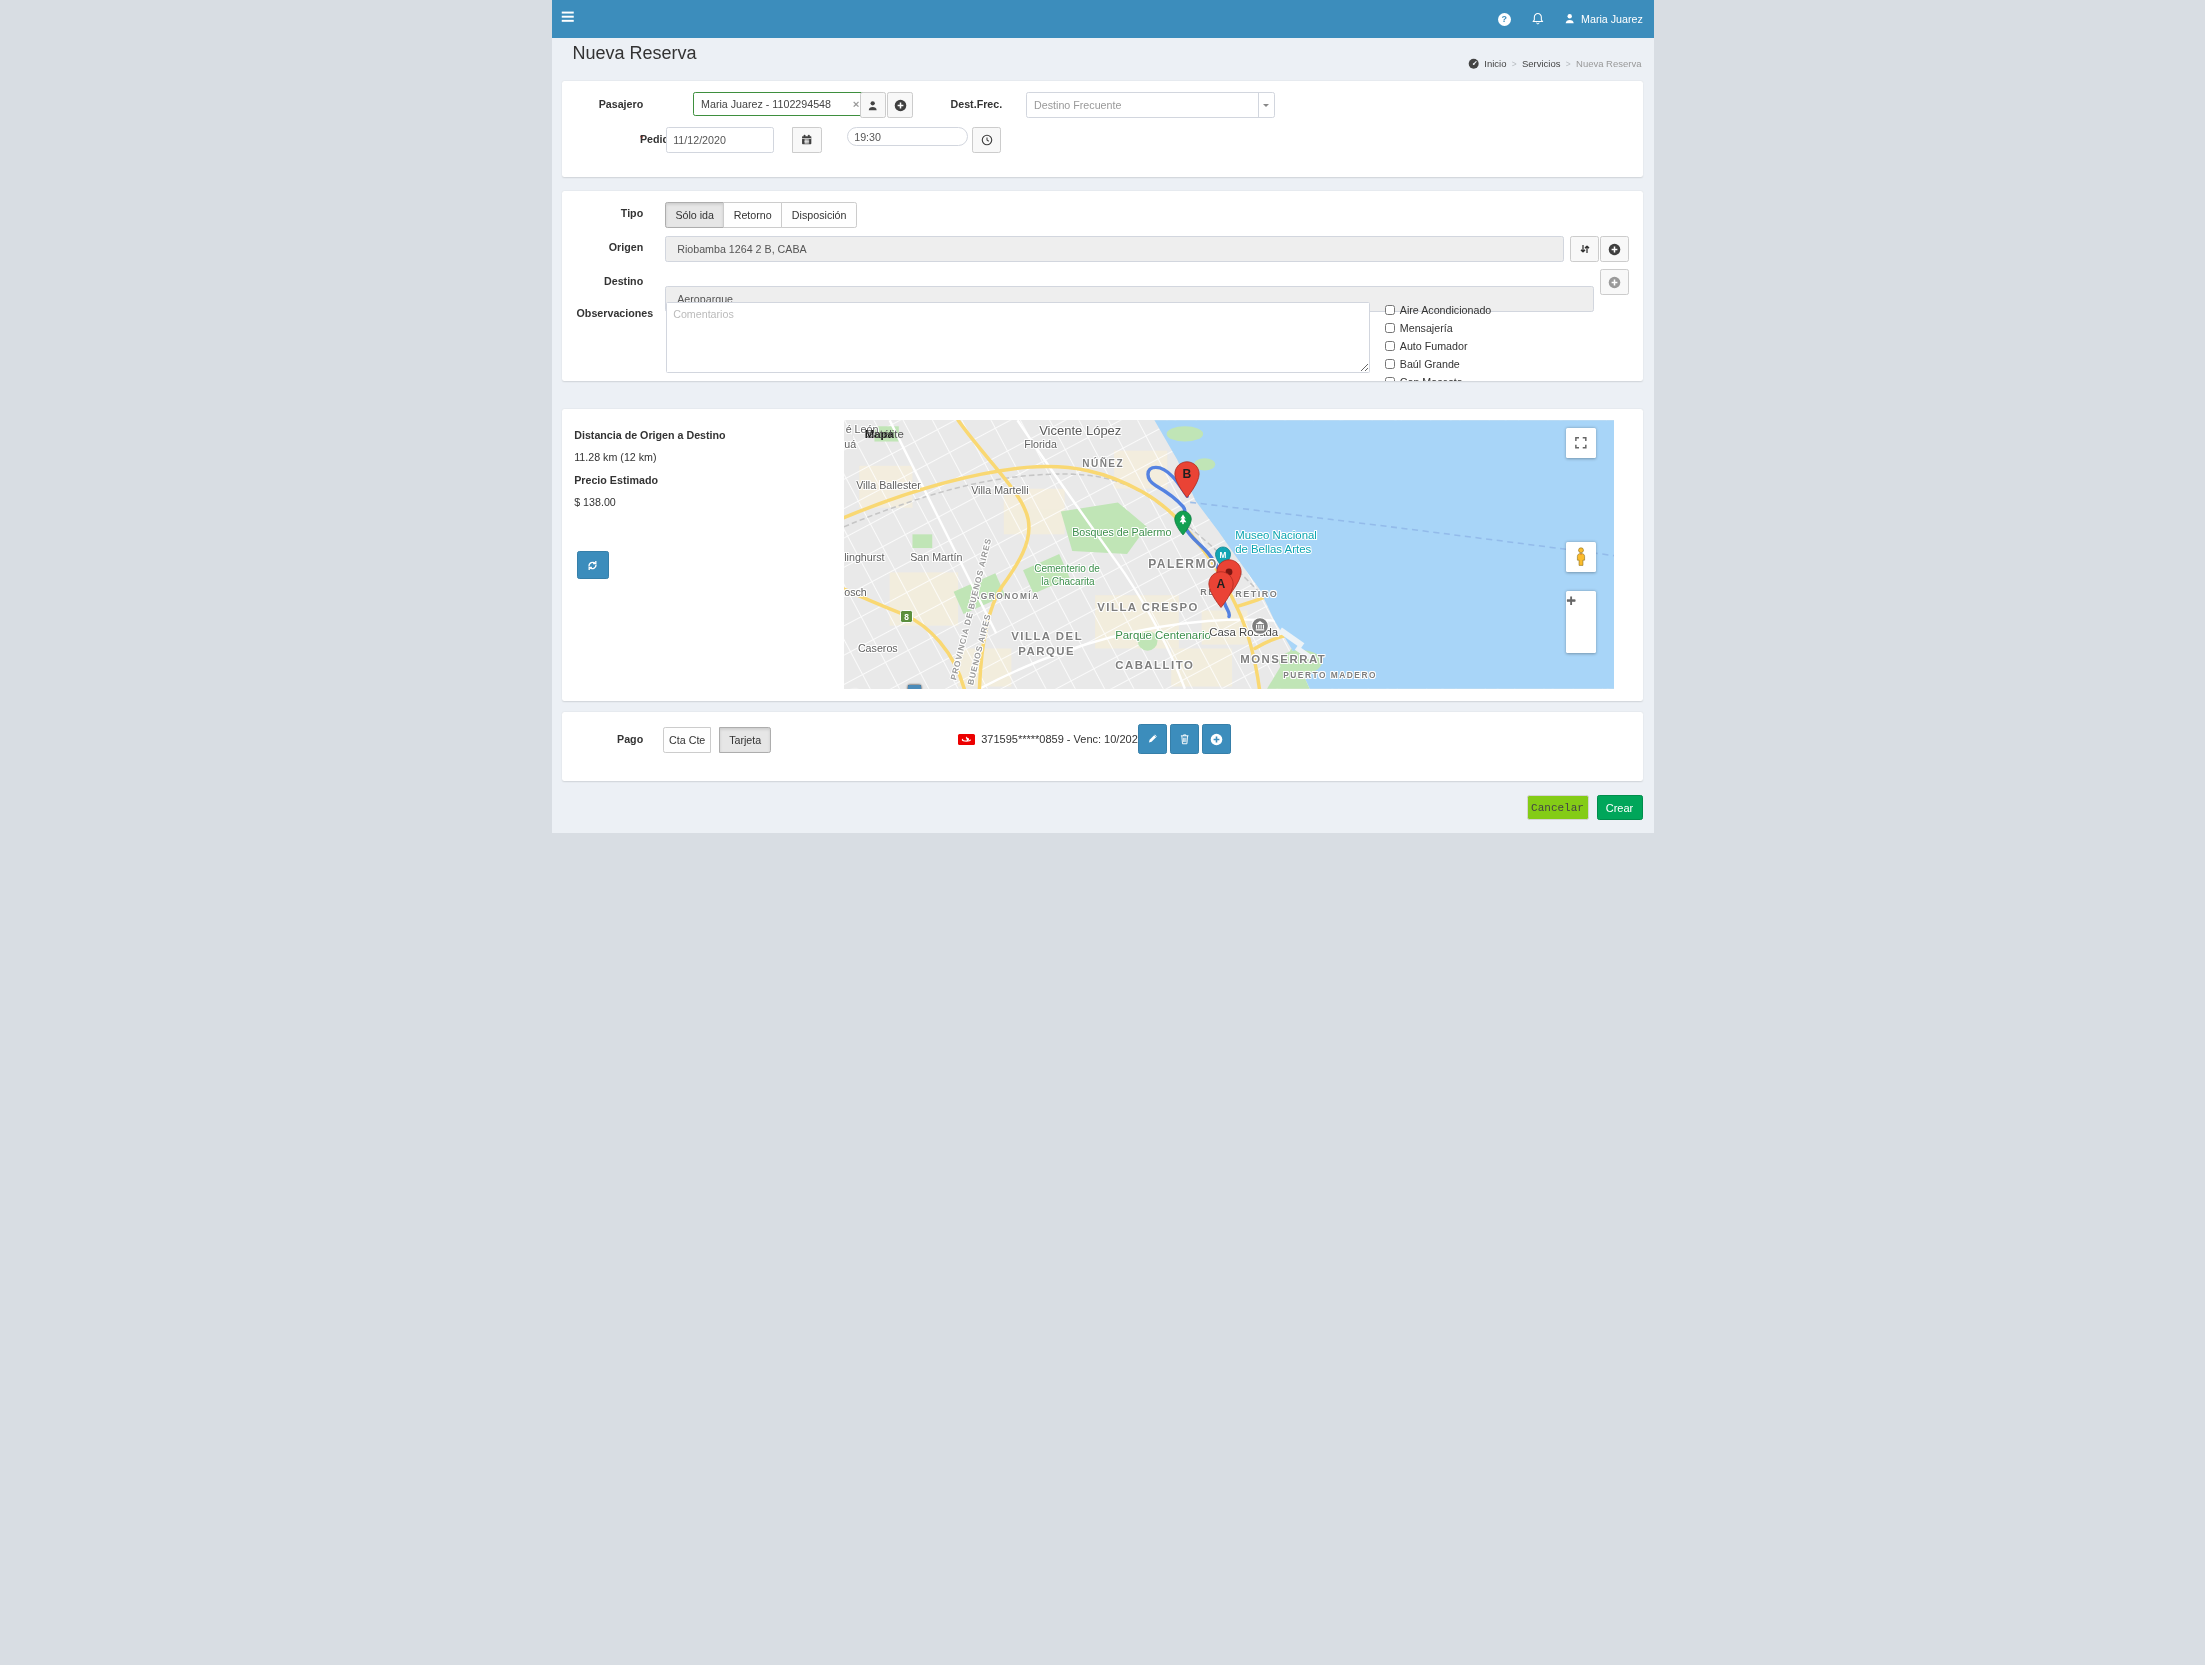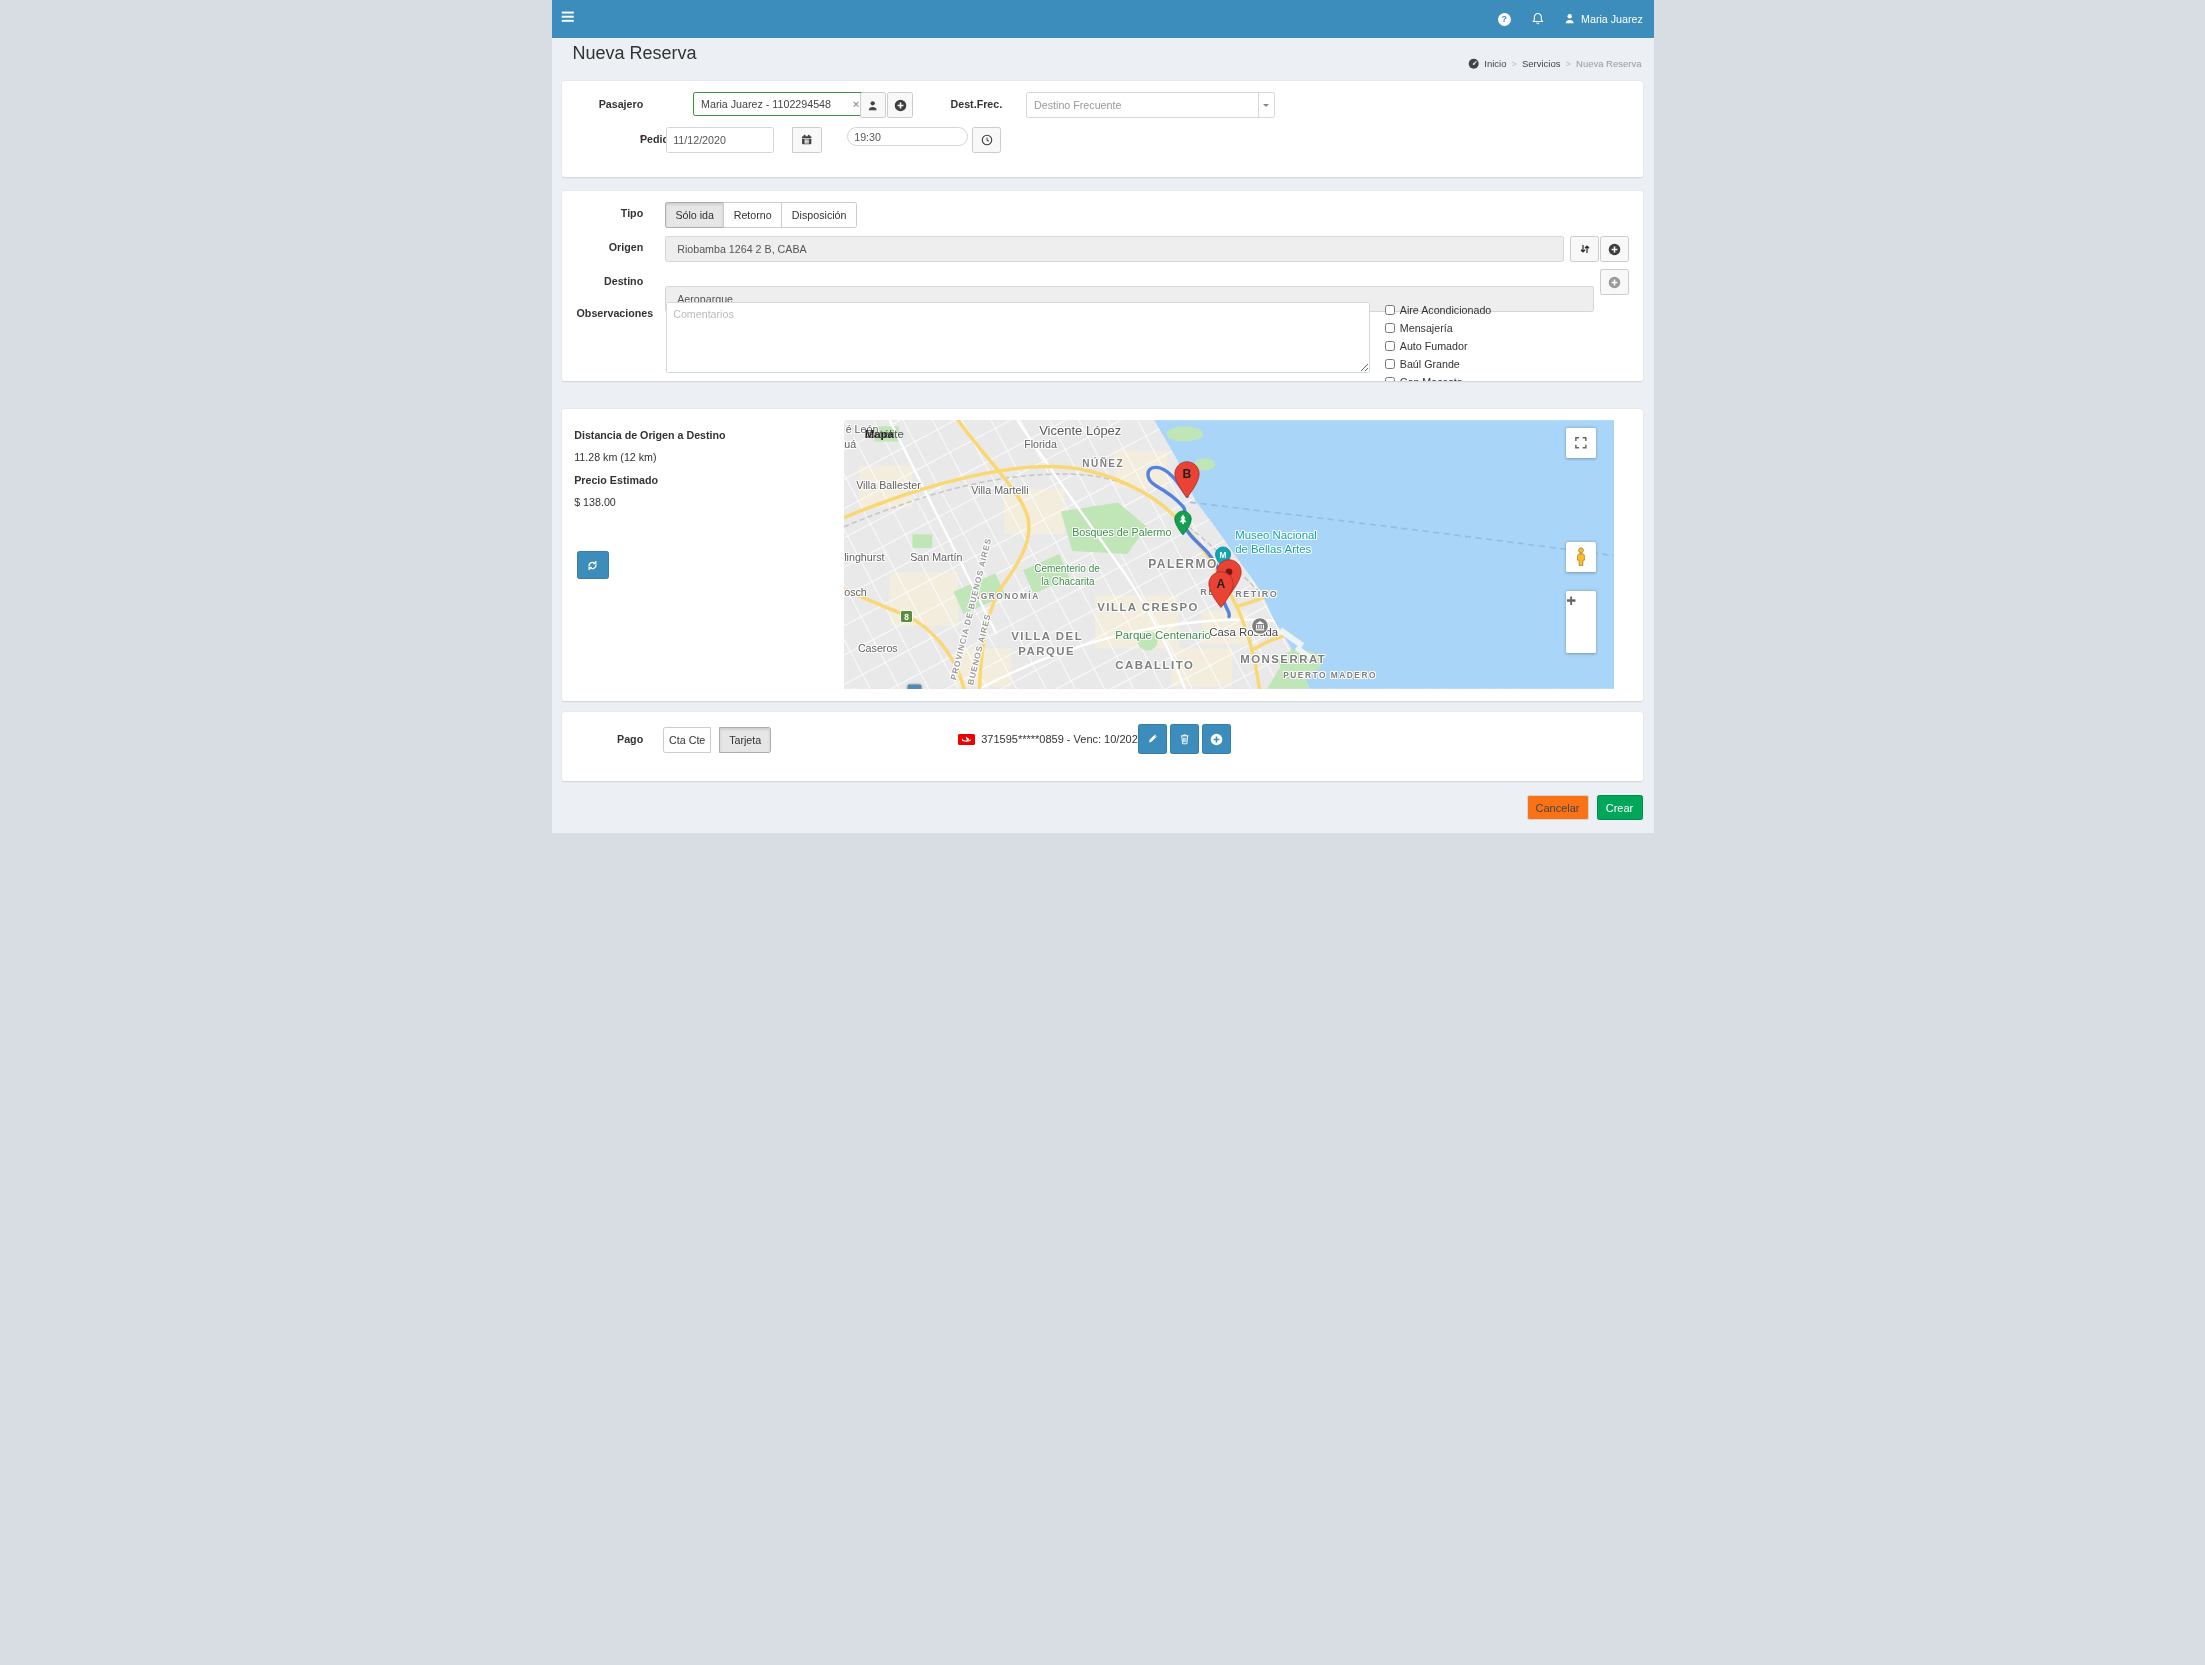--- a/index.html
+++ b/index.html
@@ -87,21 +87,21 @@
   .wpbtns { position:absolute; left:64px; bottom:4.6px; display:flex; gap:3px; z-index:5; }
   .wpbtn { width:13px; height:15px; border-radius:1.5px; background:#4b8bb9; color:#fff; font-size:9px; font-weight:bold; display:flex; align-items:center; justify-content:center; box-shadow:0 0.8px 2.3px rgba(0,0,0,.4); cursor:pointer; }
   .wpbtn.first { background:#27587f; }
   .attrib { position:absolute; right:0; bottom:0; display:flex; gap:1.5px; z-index:5; }
 
   
   .santander { width:16.7px; height:11.4px; background:#ec0000; border-radius:1.5px; display:flex; align-items:center; justify-content:center; }
   .card-text { font-size:11px; color:#333; white-space:nowrap; }
 
   
-  .btn-cancel { position:absolute; left:975px; top:795px; width:62px; height:25px; background:#f97316; border:0.8px solid #d5d5d5; border-radius:2.3px; color:#444; font-size:11px; cursor:pointer; font-family:Liberation Sans, sans-serif; }
+  .btn-cancel { position:absolute; left:975px; top:795px; width:62px; height:25px; background:#84cc16; border:0.8px solid #d5d5d5; border-radius:2.3px; color:#444; font-size:11px; cursor:pointer; font-family:Liberation Mono, monospace; }
   .btn-create { position:absolute; left:1045px; top:795px; width:46px; height:25px; background:#00a65a; border:0.8px solid #008d4c; border-radius:2.3px; color:#fff; font-size:11px; cursor:pointer; font-family:inherit; }
 </style>
 </head>
 <body>
 
 <div class="page">
 
   <header class="navbar">
     <div class="hamburger">
       <svg width="15" height="13.7" viewBox="0 0 20 18">

